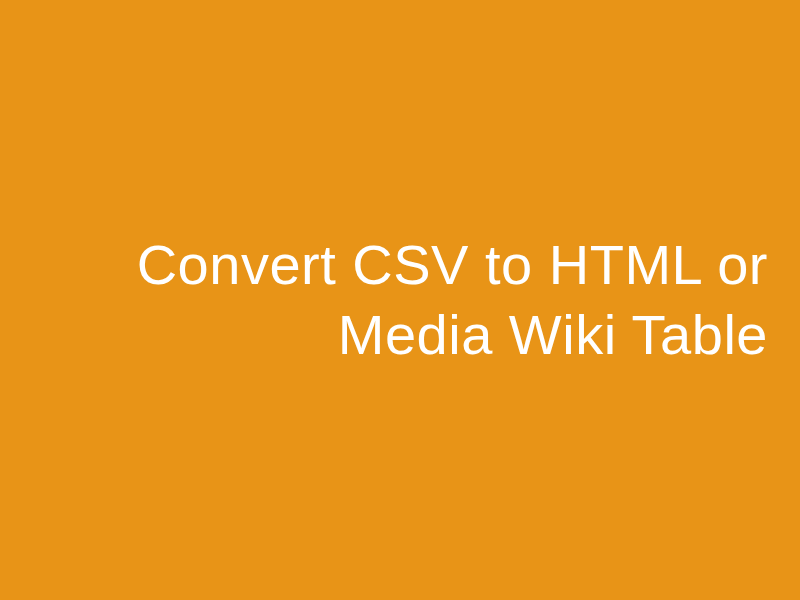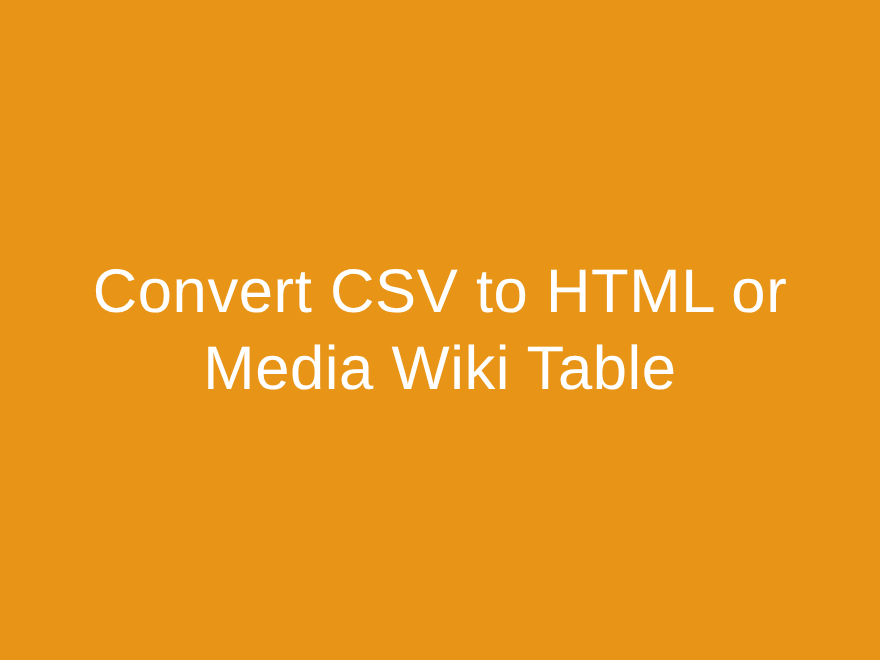--- a/index.html
+++ b/index.html
@@ -10,21 +10,21 @@
     body {
       width: 800px;
       height: 600px;
       background-color: #e89417;
       display: flex;
       align-items: center;
       justify-content: center;
       font-family: Arial, Helvetica, sans-serif;
     }
     .title-container {
-      text-align: center;
+      text-align: right;
       padding: 0 32px;
     }
     .title-text {
       color: #ffffff;
       font-size: 56px;
       font-weight: 400;
       line-height: 1.25;
       letter-spacing: 0.5px;
     }
   </style>

